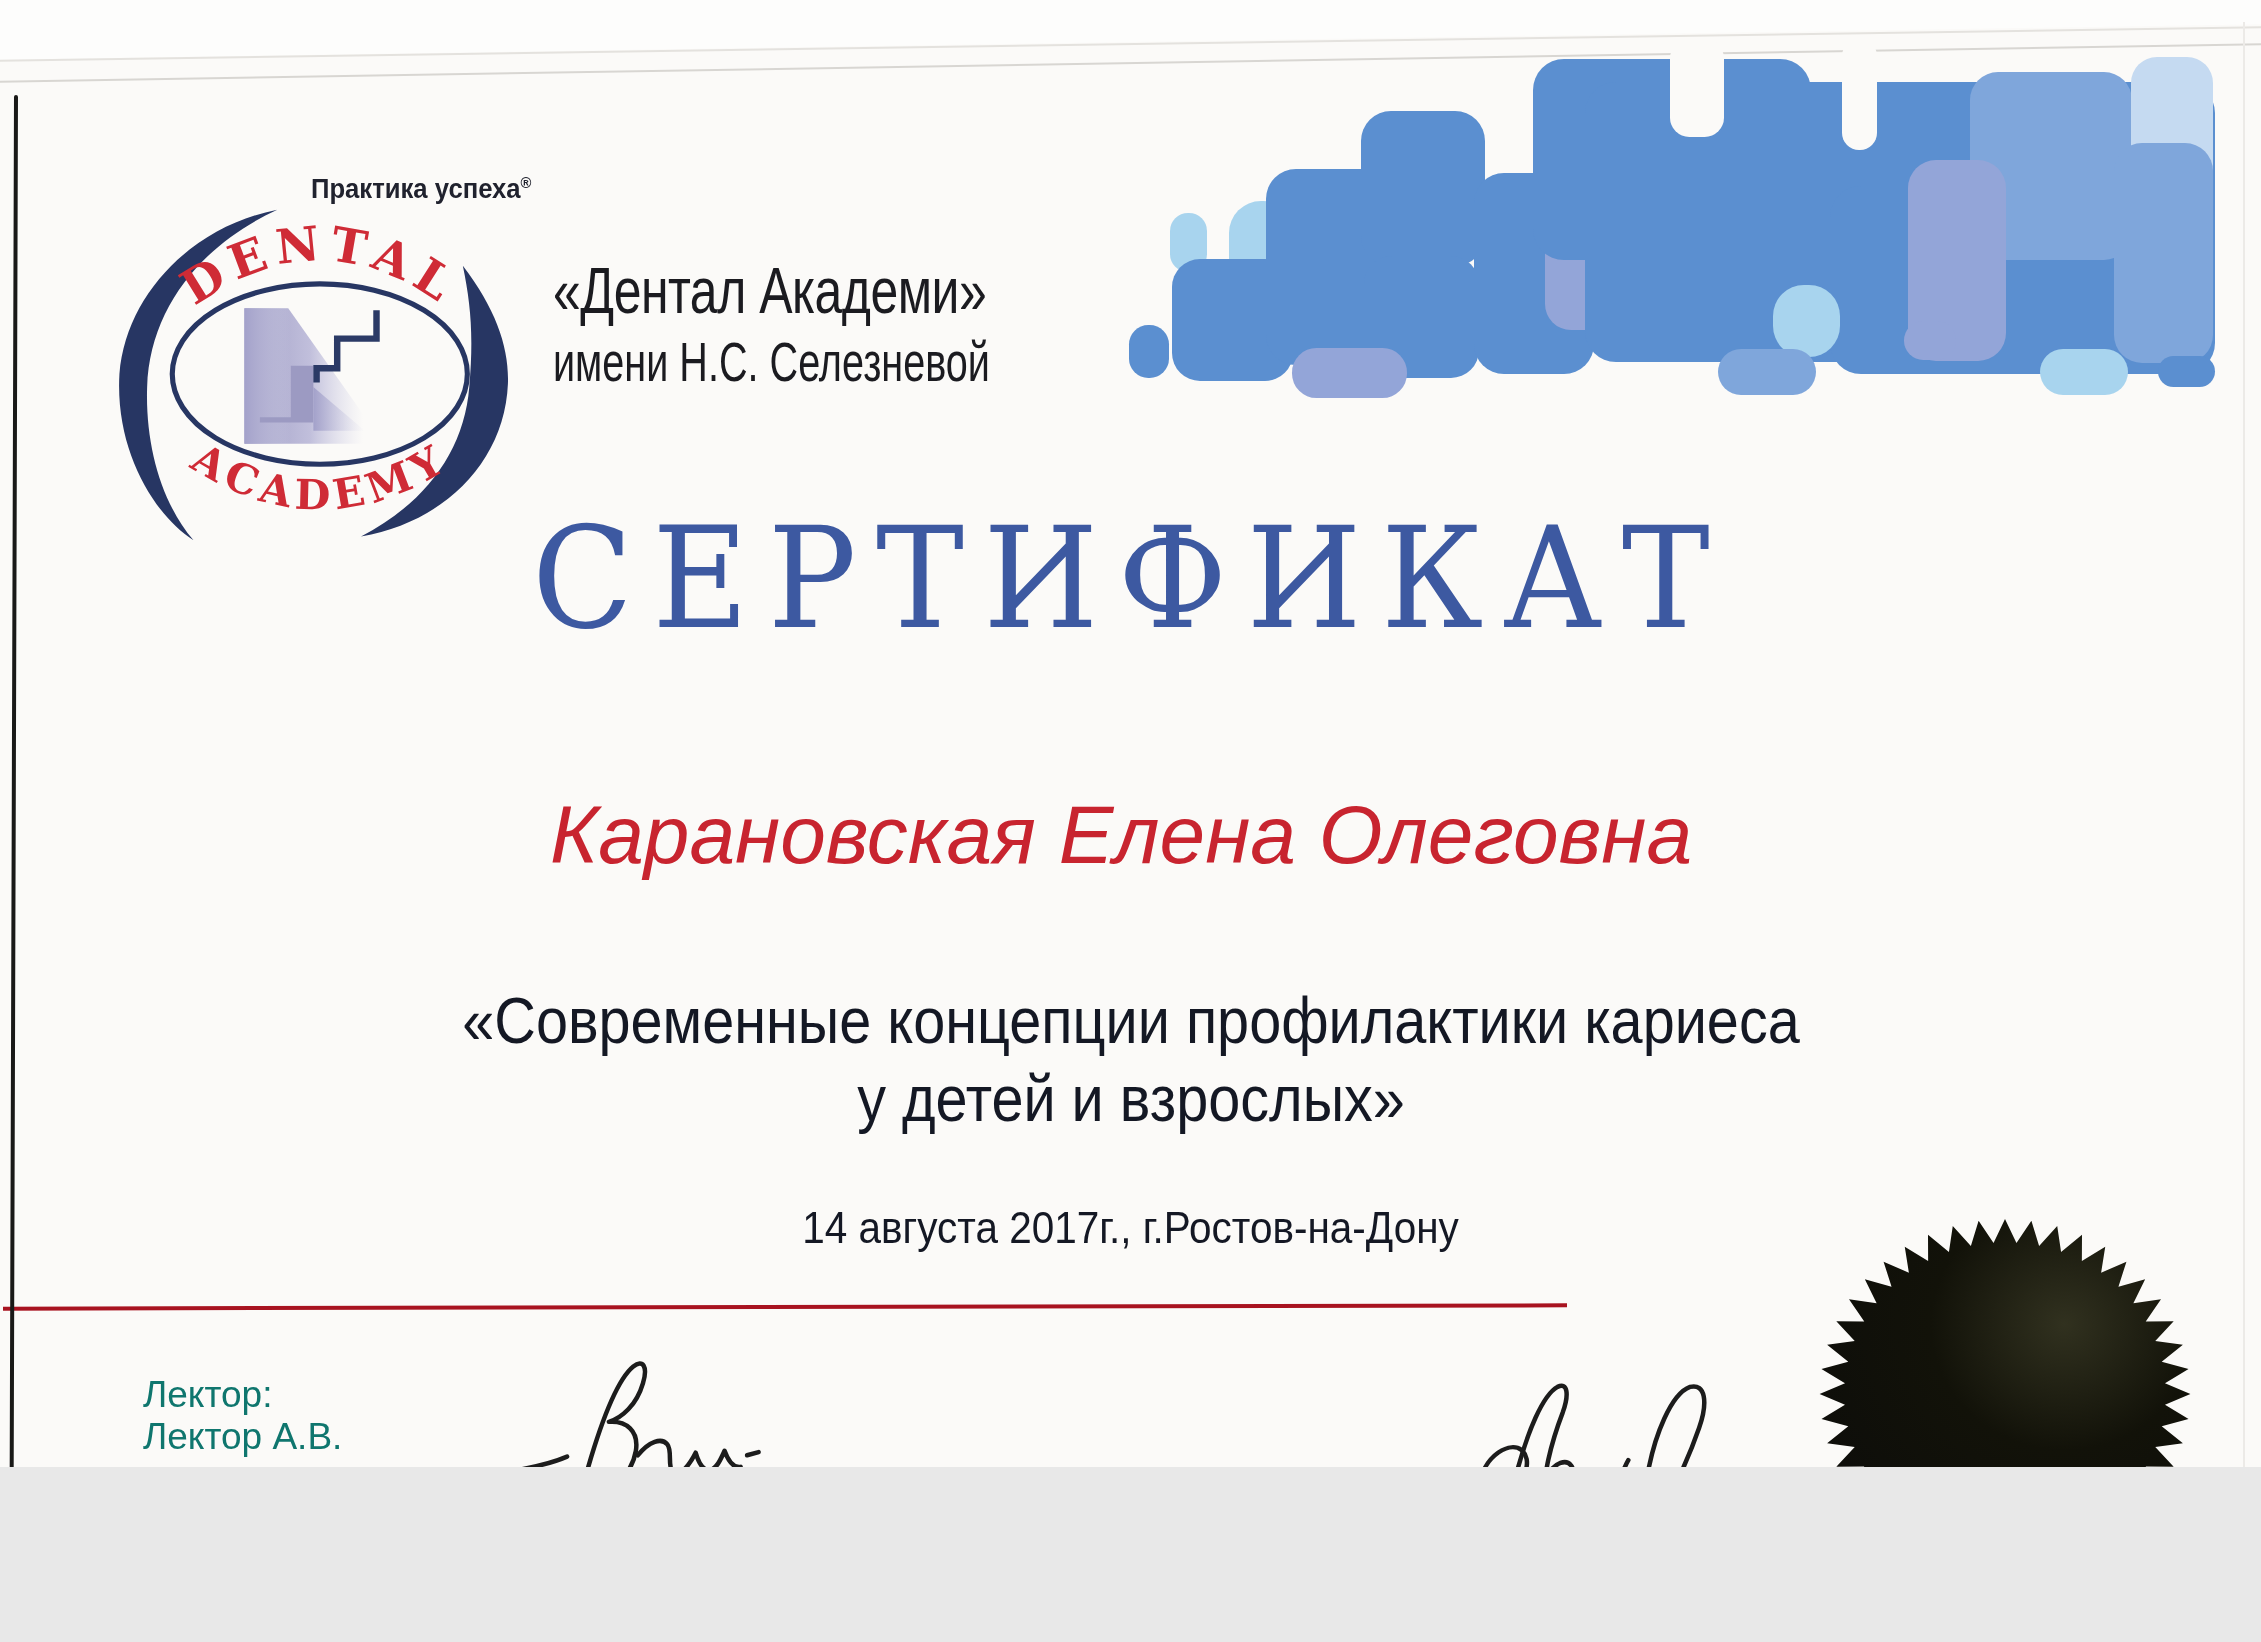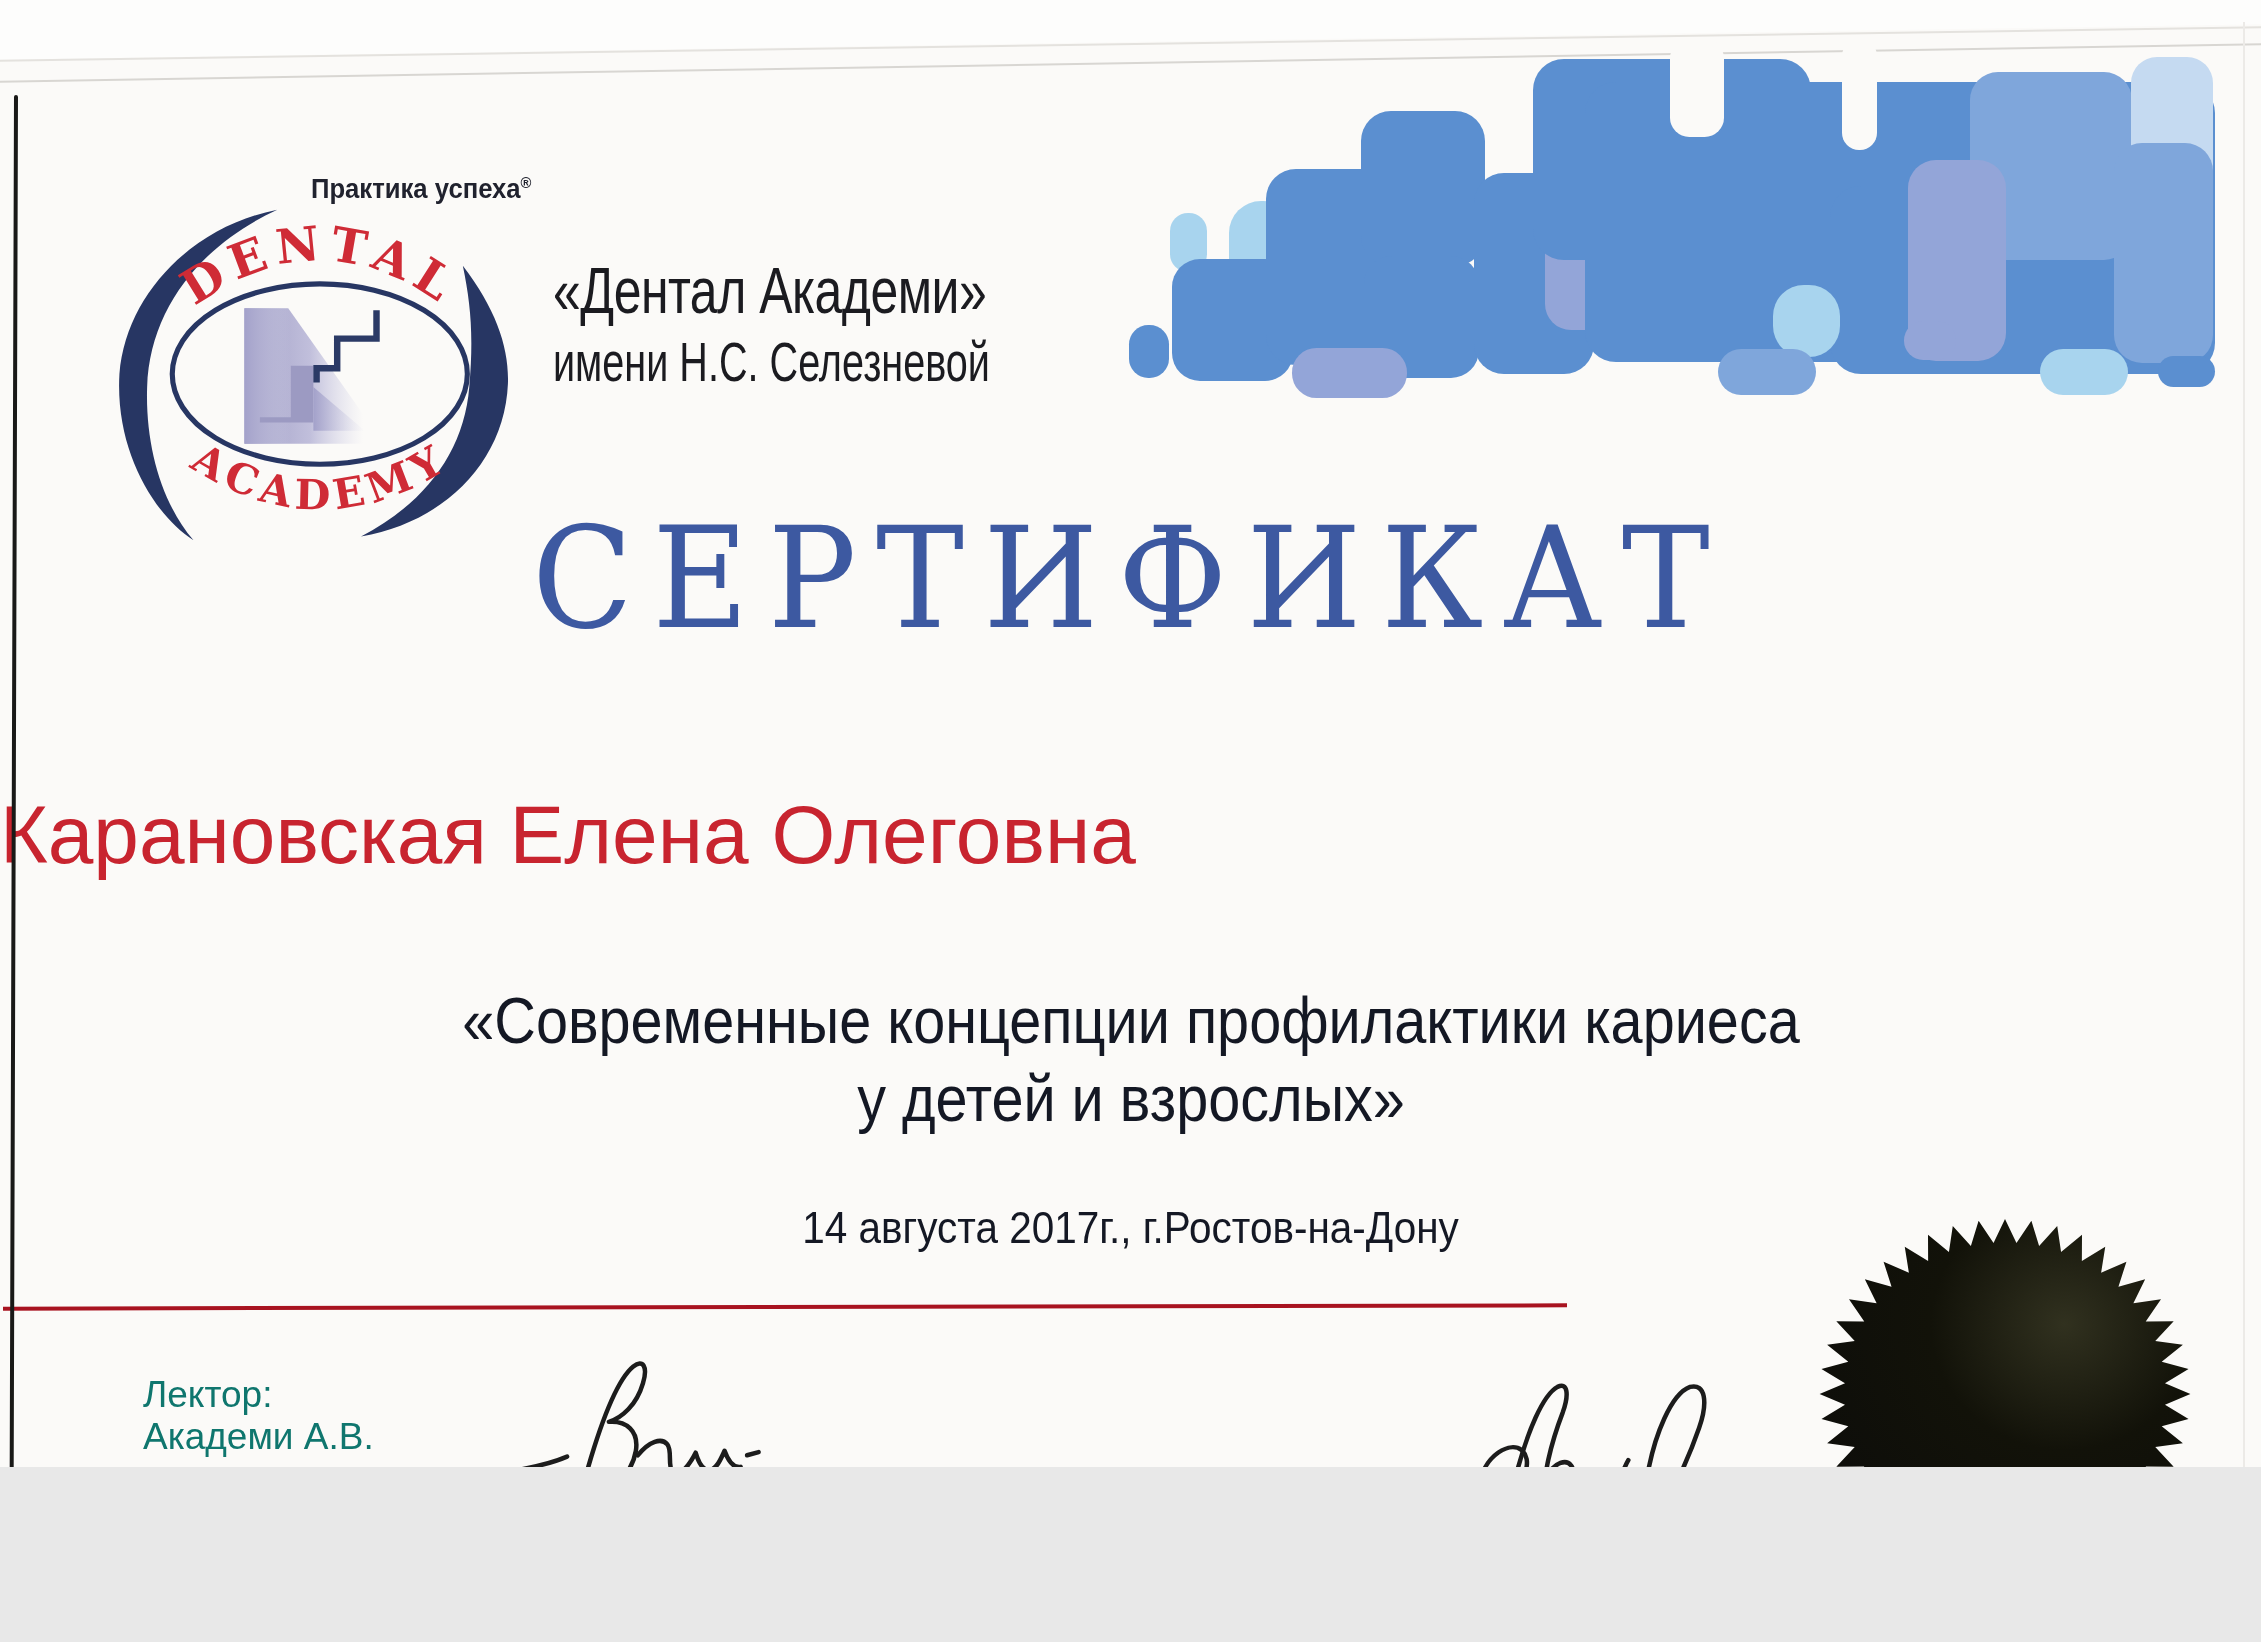--- a/index.html
+++ b/index.html
@@ -21,21 +21,21 @@
   .tile{position:absolute;}
   
   .tagline{left:311px; top:174px; font-size:27px; font-weight:bold; color:#20222e; transform:scaleX(0.95); transform-origin:left top; white-space:nowrap;}
   .tagline sup{font-size:15.5px;}
   .org-name{left:553px; top:254px; font-size:64px; color:#1b1b20; transform:scaleX(0.78); transform-origin:left top; white-space:nowrap; font-weight:500; letter-spacing:-0.6px;}
   .org-sub{left:553px; top:330px; font-size:55px; color:#1b1b20; transform:scaleX(0.72); transform-origin:left top; white-space:nowrap; font-weight:500;}
   .cert-title{left:0px; top:497px; width:2261px; text-align:center;
     font-family:"DejaVu Serif","Liberation Serif",serif;
     font-size:132px; letter-spacing:19.3px; color:var(--title_blue,#3d59a1);
     transform:scaleY(1.06); transform-origin:center top; white-space:nowrap;}
-  .recipient{left:0px; top:788px; width:2242px; text-align:left; font-size:82px; color:var(--accent_red,#c8242f); white-space:nowrap;}
+  .recipient{left:0px; top:788px; width:2242px; text-align:center; font-size:82px; color:var(--accent_red,#c8242f); white-space:nowrap;font-style:italic;}
   .course{left:110px; top:982px; width:2042px; text-align:center; font-size:64px; line-height:1.22; color:#141824; transform:scaleX(0.9); transform-origin:center top; font-weight:500;}
   .date-place{left:0px; top:1203px; width:2261px; text-align:center; font-size:44px; color:#141824; transform:scaleX(0.92); transform-origin:center top; font-weight:500;}
   .divider{left:3.2px; top:1305px; width:1564px; height:3.9px; background:var(--divider_red,#a81320); transform:rotate(-0.12deg);}
   .sig-block{font-size:37px; color:#0f766e; line-height:1.14; white-space:nowrap; font-weight:500;}
   .lect-block{left:143px; top:1374px;}
   .dir-block{left:942px; top:1381px;}
   svg{display:block; overflow:visible;}
   .ink path{fill:none; stroke:var(--signature_ink,#1c1c1c); stroke-width:7; stroke-linecap:round; stroke-linejoin:round;}
 </style>
 </head>
@@ -125,21 +125,21 @@
     <div>«Современные концепции профилактики кариеса</div>
     <div>у детей и взрослых»</div>
   </div>
 
   <div class="abs date-place">14 августа 2017г., г.Ростов-на-Дону</div>
 
   <div class="abs divider"></div>
 
   <div class="abs sig-block lect-block">
     <div>Лектор:</div>
-    <div>Академи А.В.</div>
+    <div>Лектор А.В.</div>
   </div>
 
   <svg class="abs ink" style="left:477px;top:1346px;" width="283" height="180" viewBox="0 0 440 280">
     <path d="M 20,200 C 70,193 110,185 140,172"></path>
     <path d="M 163,203 C 162,214 168,222 178,224 C 205,230 240,203 247,163 C 252,132 232,116 205,118 C 225,112 248,92 258,58 C 266,32 258,20 243,32 C 215,55 185,140 160,235"></path>
     <path d="M 250,170 C 268,148 287,142 296,153 C 304,163 296,186 304,196 C 314,207 331,184 340,166 C 344,180 350,194 362,193 C 373,191 379,176 385,163 C 390,177 398,190 410,188"></path>
     <path d="M 420,170 L 438,165"></path>
     <path d="M 110,262 C 200,300 320,280 395,215"></path>
   </svg>
 

